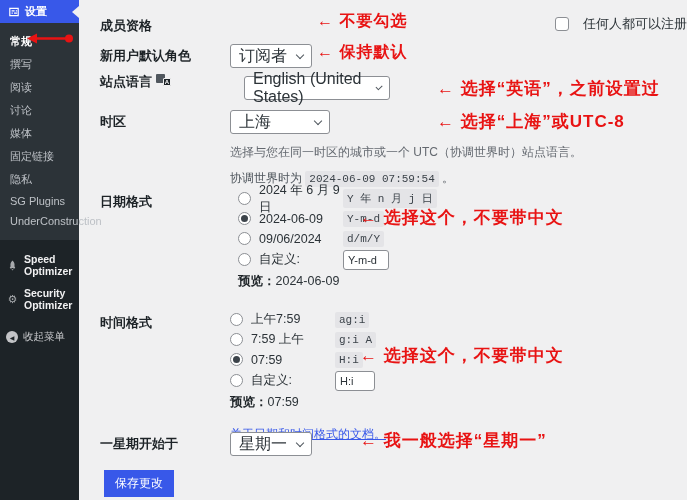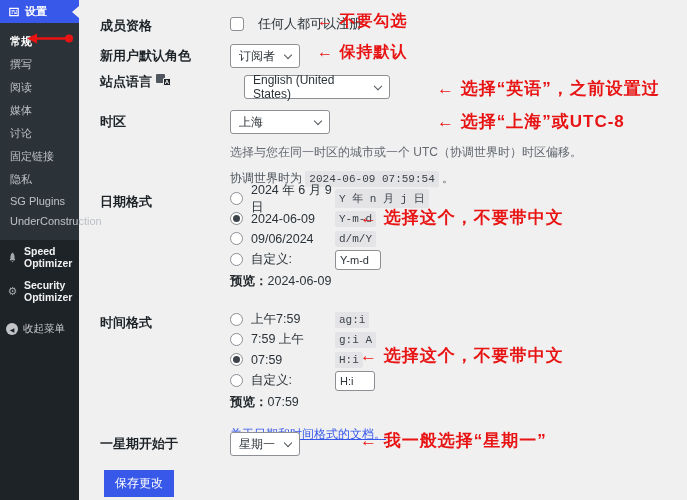--- a/index.html
+++ b/index.html
@@ -19,36 +19,36 @@
     gap:5px; padding:0 7px; font-size:11px; font-weight:bold; position:relative;
   }
   .menu-top .notch {
     position:absolute; right:0; top:50%; transform:translateY(-50%);
     width:0; height:0; border:6px solid transparent; border-right:7px solid #f0f0f1; border-left:0;
   }
   .submenu { background:#2c3338; padding:7px 0 9px 0; }
   .submenu-item { padding:4px 10px; font-size:11px; color:#bdc1c6; cursor:pointer; }
   .submenu-item.current { color:#fff; font-weight:bold; position:relative; }
   .red-arrow-svg { position:absolute; left:26px; top:2px; }
-  .tools { padding:0 0 4px 0; }
+  .tools { padding:8px 0 4px 0; }
   .tool-item { display:flex; align-items:center; gap:5px; padding:5px 6px; font-size:10.5px; font-weight:bold; color:#f0f0f1; cursor:pointer; }
   .tool-icon { width:13px; height:13px; display:inline-flex; align-items:center; justify-content:center; color:#a7aaad; font-size:11px; flex:0 0 13px; }
   .collapse-item { display:flex; align-items:center; gap:5px; padding:6px 6px; font-size:10.5px; color:#c3c4c7; cursor:pointer; margin-top:4px; }
   .collapse-circ { width:12px; height:12px; border-radius:50%; background:#c3c4c7; color:#1d2327; font-size:6px; display:flex; align-items:center; justify-content:center; flex:0 0 12px; }
 
   
   .main { position:absolute; left:92px; top:0; width:595px; height:500px; }
   .sec { position:absolute; left:8px; right:0; display:flex; }
   .sec .label { width:130px; flex:0 0 130px; font-size:13px; font-weight:bold; color:#1d2327; padding-top:3px; display:flex; gap:4px; align-items:flex-start; }
   .field { flex:1; }
 
   .checkbox { display:inline-block; width:14px; height:14px; border:1px solid #8c8f94; border-radius:3px; background:#fff; vertical-align:-3px; cursor:pointer; }
   .cb-label { font-size:13px; margin-left:14px; color:#2c3338; }
 
-  .select { display:inline-flex; align-items:center; justify-content:space-between; height:24px; border:1px solid #8c8f94; border-radius:3px; background:#fff; font-size:12px; color:#2c3338; padding:0 8px; cursor:pointer; }
+  .select { display:inline-flex; align-items:center; justify-content:space-between; height:24px; border:1px solid #8c8f94; border-radius:3px; background:#fff; font-size:16px; color:#2c3338; padding:0 8px; cursor:pointer; }
   .select .chev { width:6px; height:6px; border-right:1.5px solid #50575e; border-bottom:1.5px solid #50575e; transform:rotate(45deg); margin-left:10px; margin-top:-3px; }
 
   .desc { font-size:12px; color:#646970; margin-top:10px; }
   .utc-line { font-size:12px; color:#50575e; margin-top:9px; }
   .code { font-family:"Liberation Mono","DejaVu Sans Mono",monospace; font-size:11px; color:#3c434a; background:#e4e4e7; padding:2px 4px; border-radius:2px; }
 
   .radio-row { display:flex; align-items:center; height:17px; margin-bottom:0; }
   .radio { width:13px; height:13px; border:1px solid #8c8f94; border-radius:50%; background:#fff; flex:0 0 13px; position:relative; cursor:pointer; }
   .radio.checked::after { content:""; position:absolute; left:50%; top:50%; width:7px; height:7px; margin:-3.5px 0 0 -3.5px; border-radius:50%; background:#3c434a; }
   .radio-text { font-size:12.5px; margin-left:8px; display:inline-block; width:84px; color:#2c3338; }
@@ -86,22 +86,22 @@
     <div class="submenu-item current">
       <span>常规</span>
       <svg class="red-arrow-svg" width="48" height="13" viewBox="0 0 48 13">
         <line x1="42" y1="6.5" x2="9" y2="6.5" stroke="#e81313" stroke-width="2.6"></line>
         <polygon points="1,6.5 11,1.5 11,11.5" fill="#e81313"></polygon>
         <circle cx="43" cy="6.5" r="4" fill="#e81313"></circle>
       </svg>
     </div>
     <div class="submenu-item">撰写</div>
     <div class="submenu-item">阅读</div>
+    <div class="submenu-item">讨论</div>
     <div class="submenu-item">媒体</div>
-    <div class="submenu-item">讨论</div>
     <div class="submenu-item">固定链接</div>
     <div class="submenu-item">隐私</div>
     <div class="submenu-item">SG Plugins</div>
     <div class="submenu-item">UnderConstruction</div>
   </div>
 
   <div class="tools">
     <div class="tool-item">
       <span class="tool-icon">
         <svg width="11" height="11" viewBox="0 0 20 20">
@@ -117,21 +117,21 @@
   </div>
 
   <div class="collapse-item">
     <span class="collapse-circ">◀</span>
     <span>收起菜单</span>
   </div>
 </div>
 
 <div class="main">
 
-  <div class="sec" style="top:14px;">
+  <div class="sec" style="top:14px;text-align:right;">
     <div class="label">成员资格</div>
     <div class="field">
       <span class="checkbox"></span><span class="cb-label">任何人都可以注册</span>
     </div>
   </div>
 
   <div class="sec" style="top:44px;">
     <div class="label">新用户默认角色</div>
     <div class="field">
       <span class="select">
@@ -157,30 +157,30 @@
     </div>
   </div>
 
   <div class="sec" style="top:110px;">
     <div class="label">时区</div>
     <div class="field">
       <span class="select" style="width:100px;">
         <span>上海</span>
         <span class="chev"></span>
       </span>
-      <div class="desc">选择与您在同一时区的城市或一个 UTC（协调世界时）时区偏移。</div>
+      <div class="desc">选择与您在同一时区的城市或一个 UTC（协调世界时）站点语言。</div>
       <div class="utc-line">
         <span>协调世界时为</span>
         <span class="code">2024-06-09 07:59:54</span>
         <span>。</span>
       </div>
     </div>
   </div>
 
-  <div class="sec" style="top:190px;">
+  <div class="sec" style="top:190px;gap:8px;">
     <div class="label">日期格式</div>
     <div class="field">
       <div class="radio-row">
         <span class="radio"></span>
         <span class="radio-text">2024 年 6 月 9 日</span>
         <span class="code">Y 年 n 月 j 日</span>
       </div>
       <div class="radio-row" style="margin-top:3px;">
         <span class="radio checked"></span>
         <span class="radio-text">2024-06-09</span>

